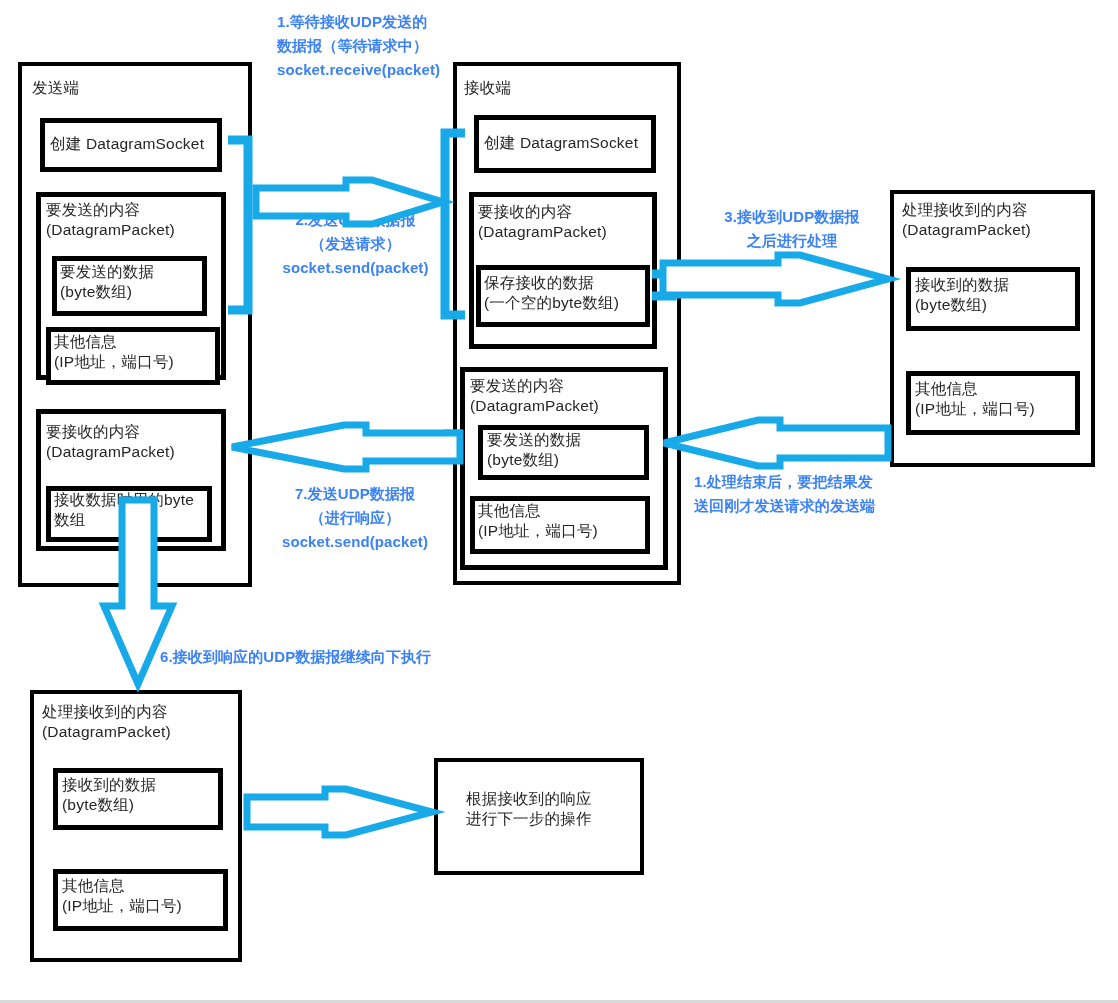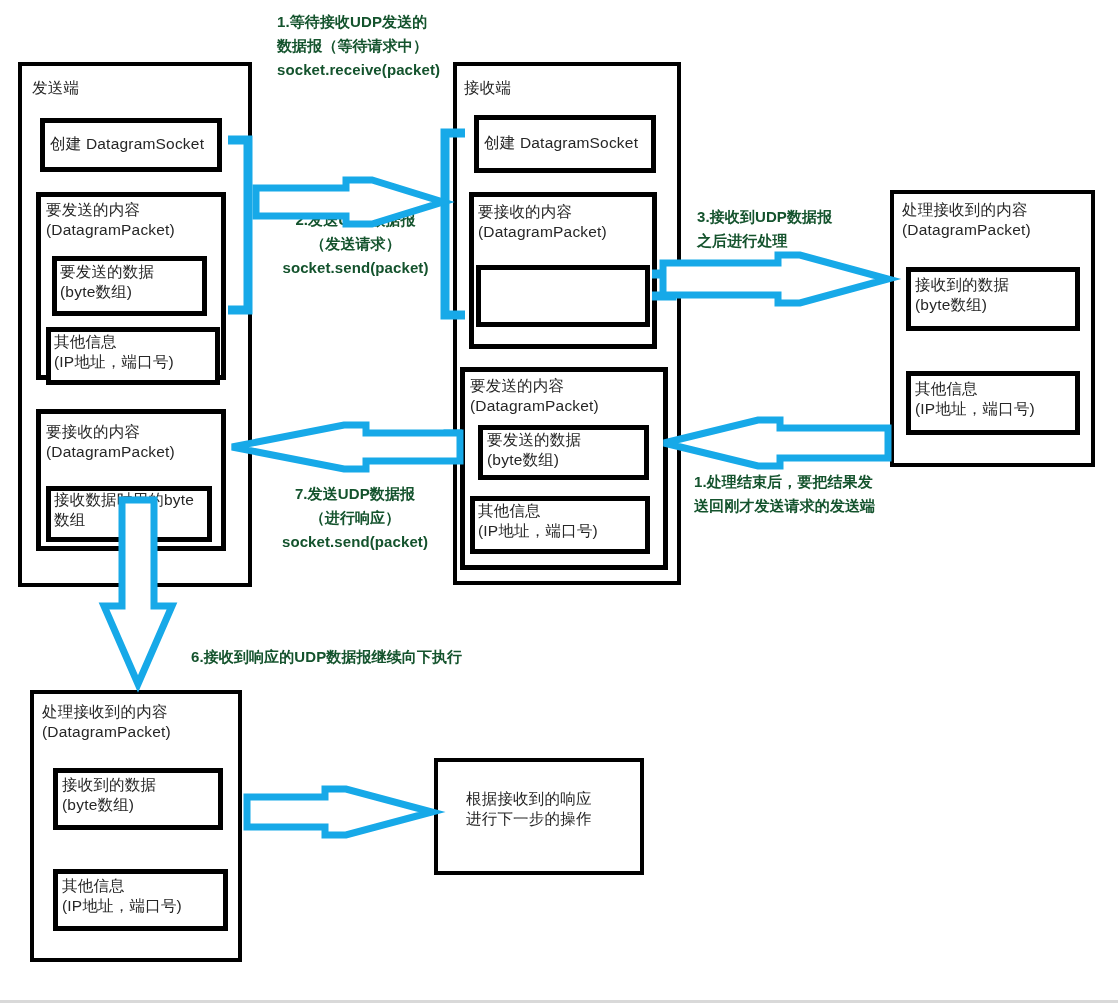--- a/index.html
+++ b/index.html
@@ -30,21 +30,21 @@
   .lbl {
     position: absolute;
     color: #262626;
     font-size: 15.5px;
     line-height: 1.32;
     white-space: pre-line;
     letter-spacing: 0.2px;
   }
   .red {
     position: absolute;
-    color: #14532d;
+    color: #3b82f6;
     font-size: 15px;
     line-height: 1.6;
     white-space: pre-line;
     font-weight: 600;
     letter-spacing: 0.1px;
   }
   .red.ctr { text-align: center; }
   svg.overlay {
     position: absolute;
     left: 0; top: 0;
@@ -92,20 +92,22 @@
   <div class="box" style="left:453px; top:62px; width:228px; height:523px;"></div>
   <div class="lbl" style="left:464px; top:78px; width:180px;">接收端</div>
 
   <div class="box inner" style="left:474px; top:115px; width:182px; height:58px;"></div>
   <div class="lbl" style="left:484px; top:133px; width:175px;">创建 DatagramSocket</div>
 
   <div class="box inner" style="left:469px; top:192px; width:188px; height:157px;"></div>
   <div class="lbl" style="left:478px; top:202px; width:180px;">要接收的内容
 (DatagramPacket)</div>
   <div class="box inner" style="left:476px; top:265px; width:174px; height:62px;"></div>
+  <div class="lbl" style="left:484px; top:273px; width:168px;">保存接收的数据
+ (一个空的byte数组)</div>
 
   <div class="box inner" style="left:460px; top:367px; width:208px; height:203px;"></div>
   <div class="lbl" style="left:470px; top:376px; width:190px;">要发送的内容
 (DatagramPacket)</div>
   <div class="box inner" style="left:478px; top:425px; width:171px; height:55px;"></div>
   <div class="lbl" style="left:487px; top:430px; width:165px;">要发送的数据
  (byte数组)</div>
   <div class="box inner" style="left:470px; top:496px; width:180px; height:58px;"></div>
   <div class="lbl" style="left:478px; top:501px; width:175px;">其他信息
  (IP地址，端口号)</div>
@@ -133,28 +135,28 @@
   <div class="box" style="left:434px; top:758px; width:210px; height:117px;"></div>
   <div class="lbl" style="left:466px; top:789px; width:190px;">根据接收到的响应
 进行下一步的操作</div>
 
   <div class="red" style="left:277px; top:10px; width:200px;">1.等待接收UDP发送的
 数据报（等待请求中）
 socket.receive(packet)</div>
   <div class="red ctr" style="left:268px; top:208px; width:175px;">2.发送UDP数据报
 （发送请求）
 socket.send(packet)</div>
-  <div class="red" style="left:697px; top:205px; width:190px;">3.接收到UDP数据报
+  <div class="red" style="left:697px; top:205px; width:190px;text-align:center;">3.接收到UDP数据报
 之后进行处理</div>
   <div class="red" style="left:694px; top:470px; width:205px;">1.处理结束后，要把结果发
 送回刚才发送请求的发送端</div>
   <div class="red ctr" style="left:270px; top:482px; width:170px;">7.发送UDP数据报
 （进行响应）
 socket.send(packet)</div>
-  <div class="red" style="left:160px; top:645px; width:340px;margin-left:31px;">6.接收到响应的UDP数据报继续向下执行</div>
+  <div class="red" style="left:160px; top:645px; width:340px;">6.接收到响应的UDP数据报继续向下执行</div>
 
   <svg class="overlay" viewBox="0 0 1118 1003" xmlns="http://www.w3.org/2000/svg">
 
     <polyline points="228,140 248,140 248,310 228,310" fill="none" stroke="#17a9e8" stroke-width="9" stroke-linejoin="miter" stroke-linecap="butt"></polyline>
 
     <polyline points="465,133 445,133 445,315 465,315" fill="none" stroke="#17a9e8" stroke-width="9" stroke-linejoin="miter" stroke-linecap="butt"></polyline>
 
     <polygon points="256,188 346,188 346,180 372,180 443,202 372,224 346,224 346,216 256,216" fill="#ffffff" stroke="#17a9e8" stroke-width="7" stroke-linejoin="miter"></polygon>
 
     <polyline points="652,274 672,274 672,296 652,296" fill="none" stroke="#17a9e8" stroke-width="9" stroke-linejoin="miter" stroke-linecap="butt"></polyline>

